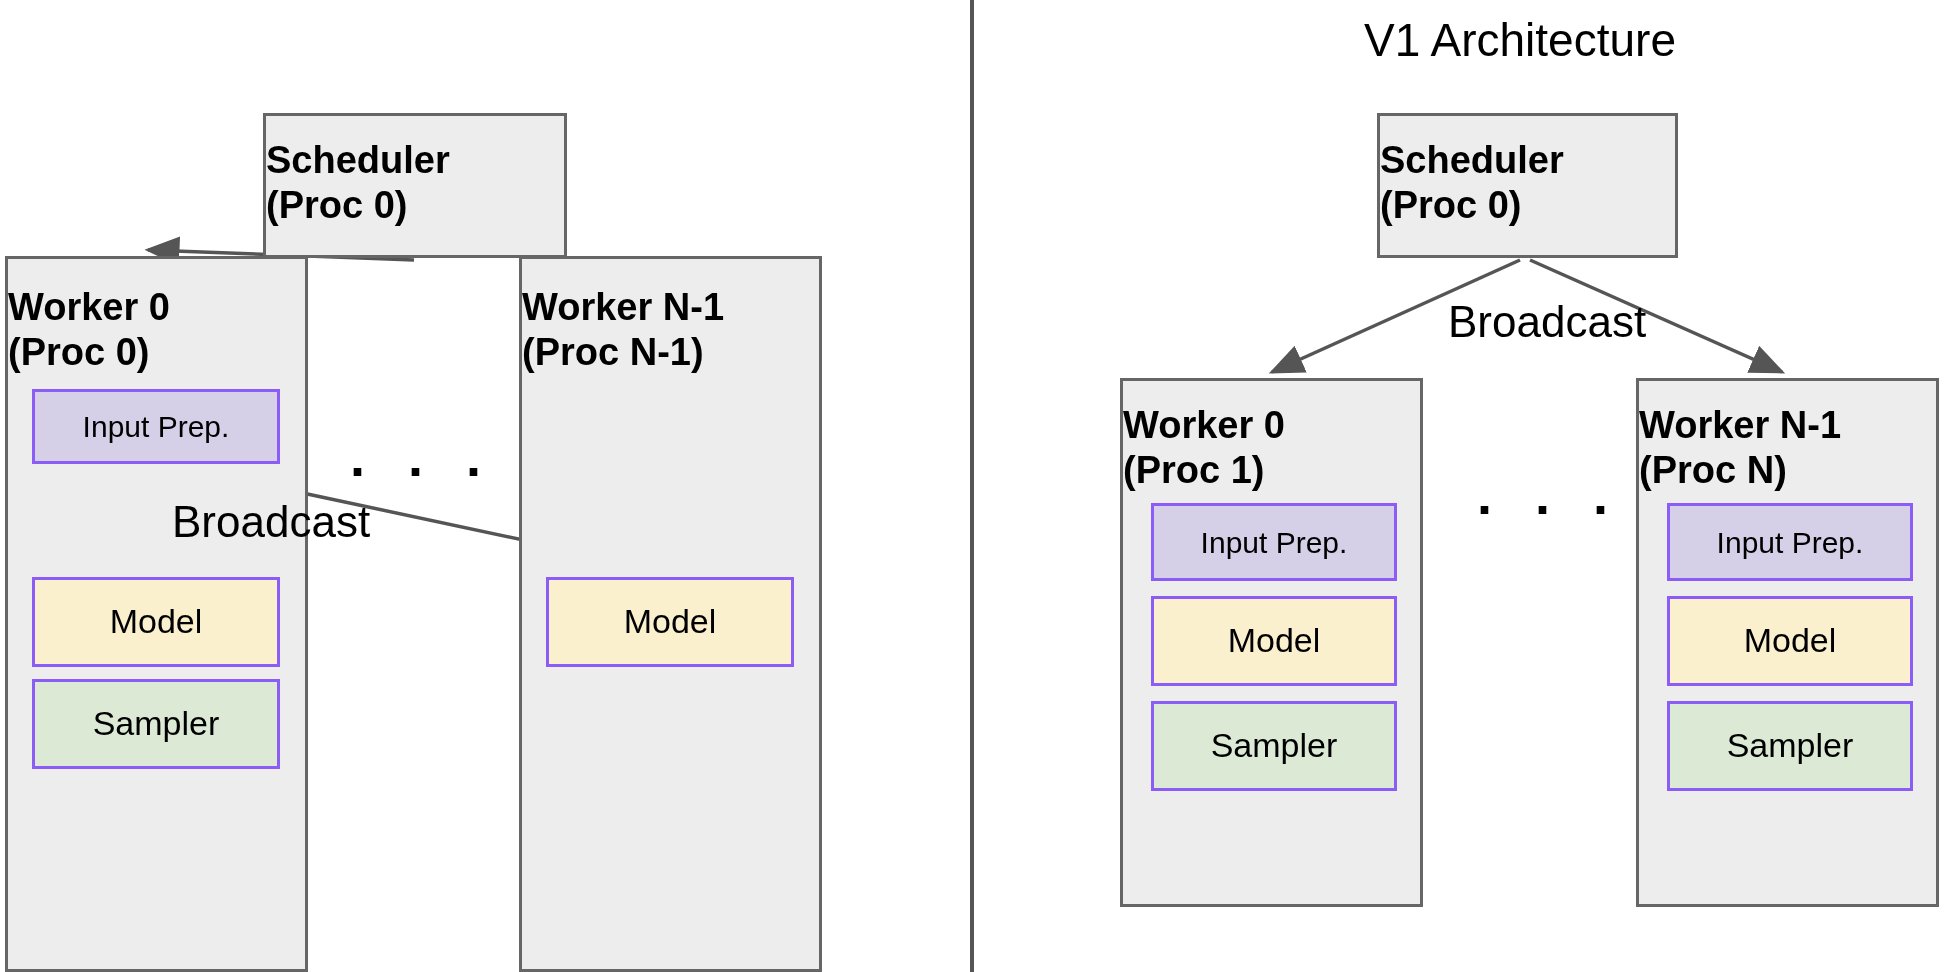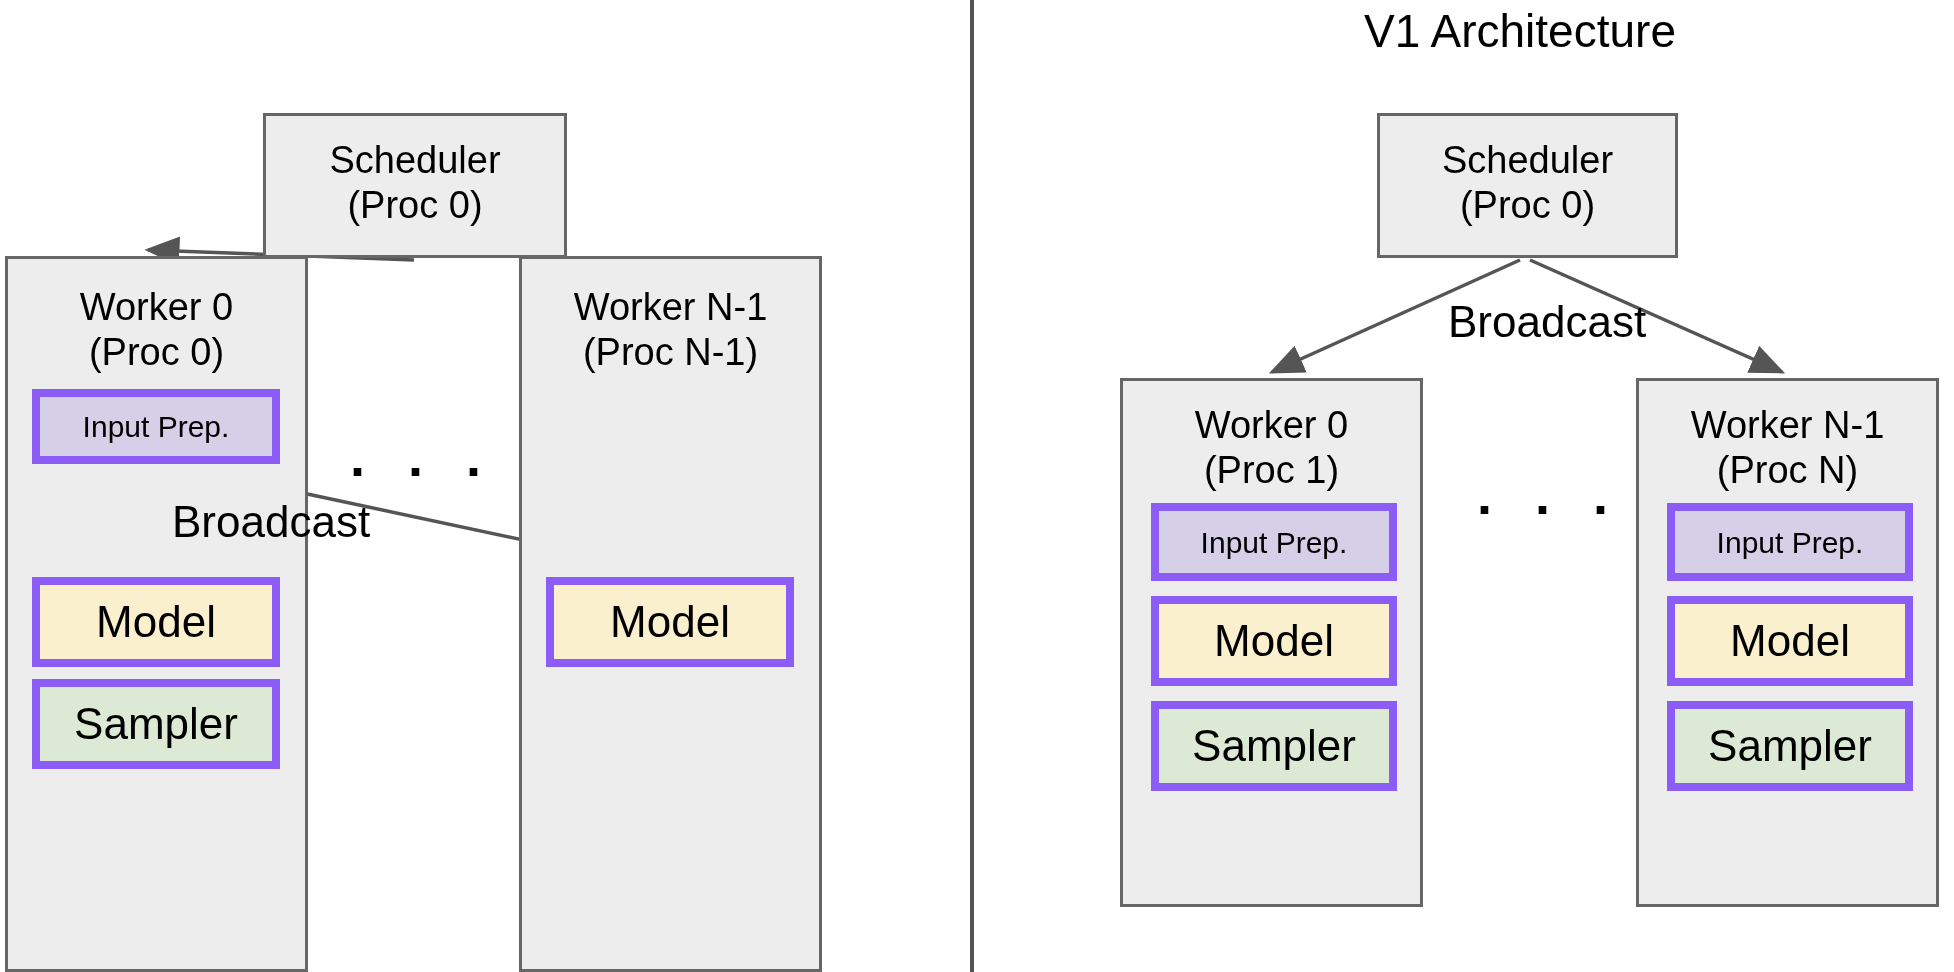--- a/index.html
+++ b/index.html
@@ -33,37 +33,38 @@
   .container-box {
     position: absolute;
     background: #ededed;
     border: 3px solid #666666;
     box-sizing: border-box;
   }
   .box-label {
     position: absolute;
     left: 0;
     right: 0;
-    text-align: center;
+    text-align: left;
     font-size: 38px;
     line-height: 1.18;
     color: #000000;
     white-space: pre-line;
+    font-weight: bold;
   }
   .sub-box {
     position: absolute;
-    border: 8px solid #8b5cf6;
+    border: 3px solid #8b5cf6;
     box-sizing: border-box;
     display: flex;
     align-items: center;
     justify-content: center;
     text-align: center;
   }
   .sub-box span {
-    font-size: 44px;
+    font-size: 34px;
     line-height: 1.1;
     color: #000000;
   }
   .sub-box.small span { font-size: 30px; }
   .purple { background: #d5d0e8; }
   .yellow { background: #fbf0cd; }
   .green  { background: #dce9d5; }
   .ellipsis {
     position: absolute;
     font-size: 54px;
@@ -139,21 +140,21 @@
   <div class="ellipsis" style="left:350px; top:430px;">. . .</div>
 
   <div class="container-box" style="left:519px; top:256px; width:303px; height:716px;">
     <div class="box-label" style="top:26px;">Worker N-1
 (Proc N-1)</div>
     <div class="sub-box yellow" style="left:24px; top:318px; width:248px; height:90px;">
       <span>Model</span>
     </div>
   </div>
 
-  <div class="panel-title" style="left:1190px; top:7px; width:660px;">V1 Architecture</div>
+  <div class="panel-title" style="left:1190px; top:16px; width:660px;">V1 Architecture</div>
 
   <div class="container-box" style="left:1377px; top:113px; width:301px; height:145px;">
     <div class="box-label" style="top:22px;">Scheduler
 (Proc 0)</div>
   </div>
 
   <div class="edge-label" style="left:1448px; top:300px;">Broadcast</div>
 
   <div class="container-box" style="left:1120px; top:378px; width:303px; height:529px;">
     <div class="box-label" style="top:22px;">Worker 0

